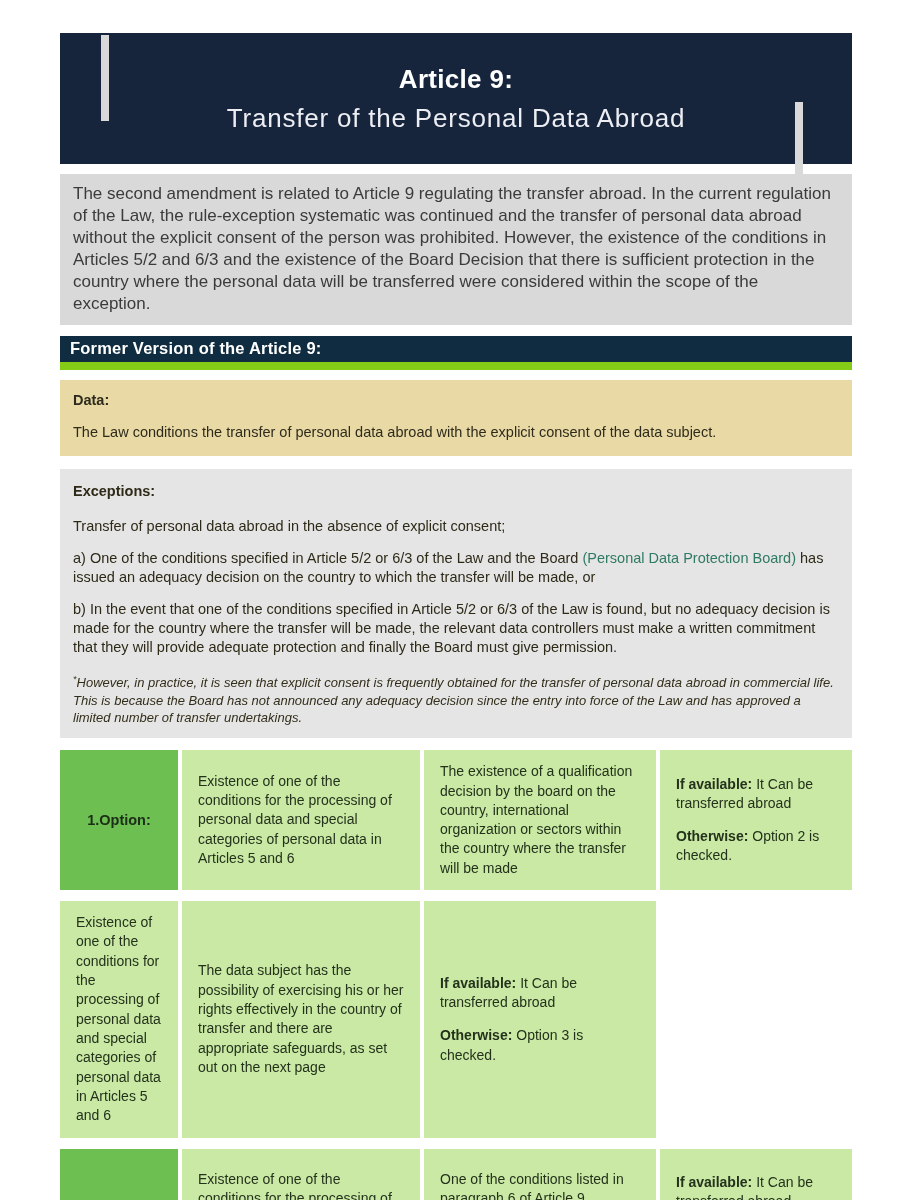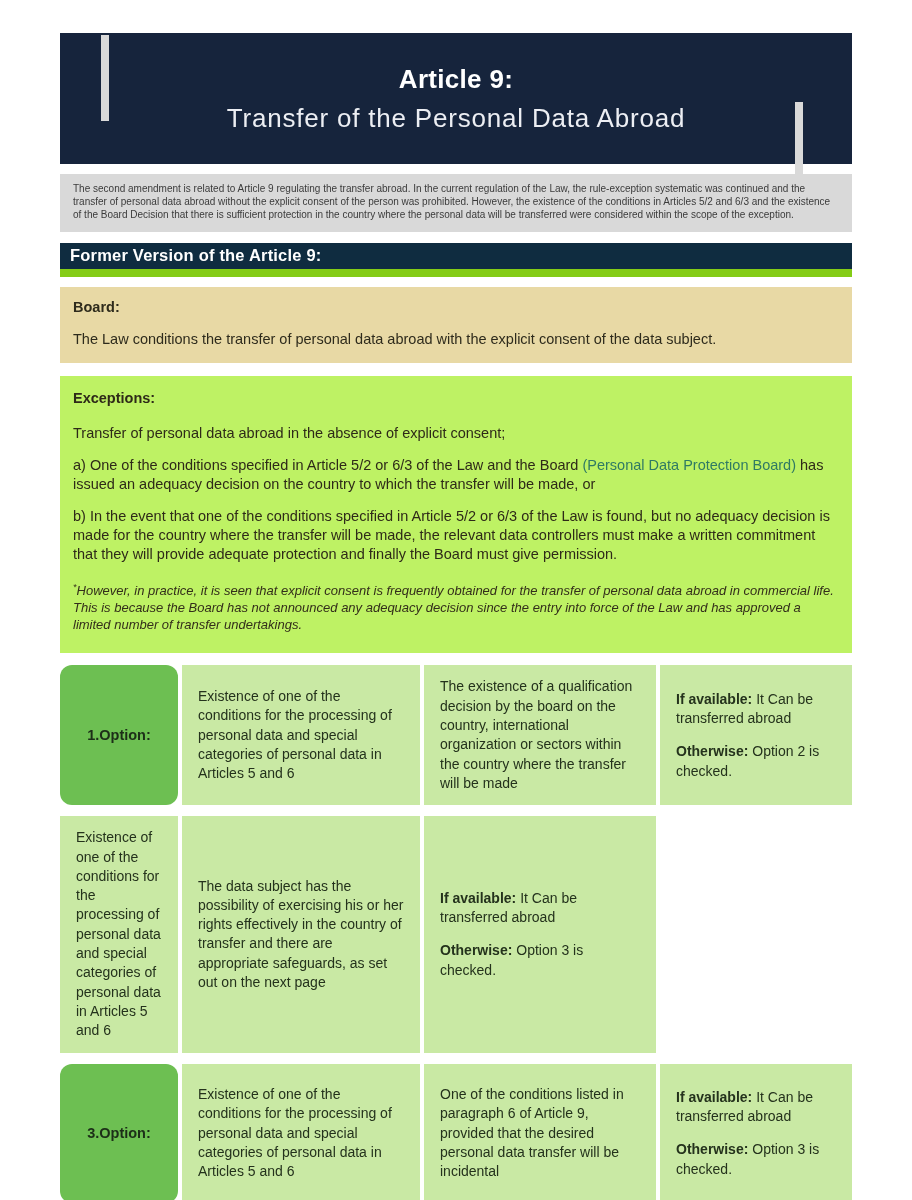--- a/index.html
+++ b/index.html
@@ -53,21 +53,21 @@
     font-size: 26px;
     font-weight: 400;
     letter-spacing: 0.8px;
   }
 
   
   .intro {
     margin-top: 10px;
     background: #d9d9d9;
     padding: 9px 13px 10px 13px;
-    font-size: 10px;
+    font-size: 17px;
     line-height: 1.29;
     color: #3b3b3b;
   }
 
   
   .former-bar {
     margin-top: 11px;
     background: #0f2c40;
     border-bottom: 8px solid #84cc16;
     padding: 3px 10px 4px 10px;
@@ -83,22 +83,22 @@
     background: #e8d9a5;
     padding: 12px 13px 16px 13px;
     font-size: 14.5px;
     color: #2e2b1c;
   }
   .rule-box .heading { font-weight: bold; margin-bottom: 16px; }
 
   
   .exceptions-box {
     margin-top: 13px;
-    background: #bef264;
-    padding: 13px 13px 20px 13px;
+    background: #e5e5e5;
+    padding: 13px 13px 12px 13px;
     font-size: 14.5px;
     line-height: 1.32;
     color: #2e2a18;
   }
   .exceptions-box .heading { font-weight: bold; margin-bottom: 16px; }
   .exceptions-box p { margin-bottom: 13px; }
   .exceptions-box p:last-child { margin-bottom: 0; }
   .exceptions-box .board-highlight { color: #2f7a63; }
   .exceptions-box .footnote {
     font-style: italic;
@@ -131,21 +131,20 @@
     flex-direction: column;
     justify-content: center;
   }
   .label-cell {
     background: #6dbf52;
     align-items: center;
     text-align: center;
     font-weight: bold;
     font-size: 14.5px;
     color: #1c2e18;
-    border-radius: 12px;
   }
   .content-cell {
     background: #c9e9a4;
     padding: 12px 16px;
     font-size: 14px;
     line-height: 1.38;
     color: #24321c;
   }
   .outcome-cell {
     background: #c9e9a4;
@@ -172,21 +171,21 @@
     <div class="accent-right"></div>
     <div class="title1">Article 9:</div>
     <div class="title2">Transfer of the Personal Data Abroad</div>
   </div>
 
   <div class="intro">The second amendment is related to Article 9 regulating the transfer abroad. In the current regulation of the Law, the rule-exception systematic was continued and the transfer of personal data abroad without the explicit consent of the person was prohibited. However, the existence of the conditions in Articles 5/2 and 6/3 and the existence of the Board Decision that there is sufficient protection in the country where the personal data will be transferred were considered within the scope of the exception.</div>
 
   <div class="former-bar">Former Version of the Article 9:</div>
 
   <div class="rule-box">
-    <div class="heading">Board:</div>
+    <div class="heading">Data:</div>
     <div>The Law conditions the transfer of personal data abroad with the explicit consent of the data subject.</div>
   </div>
 
   <div class="exceptions-box">
     <div class="heading">Exceptions:</div>
     <p>Transfer of personal data abroad in the absence of explicit consent;</p>
     <p><span>a) One of the conditions specified in Article 5/2 or 6/3 of the Law and the Board </span><span class="board-highlight">(Personal Data Protection Board)</span><span> has issued an adequacy decision on the country to which the transfer will be made, or</span></p>
     <p>b) In the event that one of the conditions specified in Article 5/2 or 6/3 of the Law is found, but no adequacy decision is made for the country where the transfer will be made, the relevant data controllers must make a written commitment that they will provide adequate protection and finally the Board must give permission.</p>
     <p class="footnote"><sup>*</sup><span>However, in practice, it is seen that explicit consent is frequently obtained for the transfer of personal data abroad in commercial life. This is because the Board has not announced any adequacy decision since the entry into force of the Law and has approved a limited number of transfer undertakings.</span></p>
   </div>

